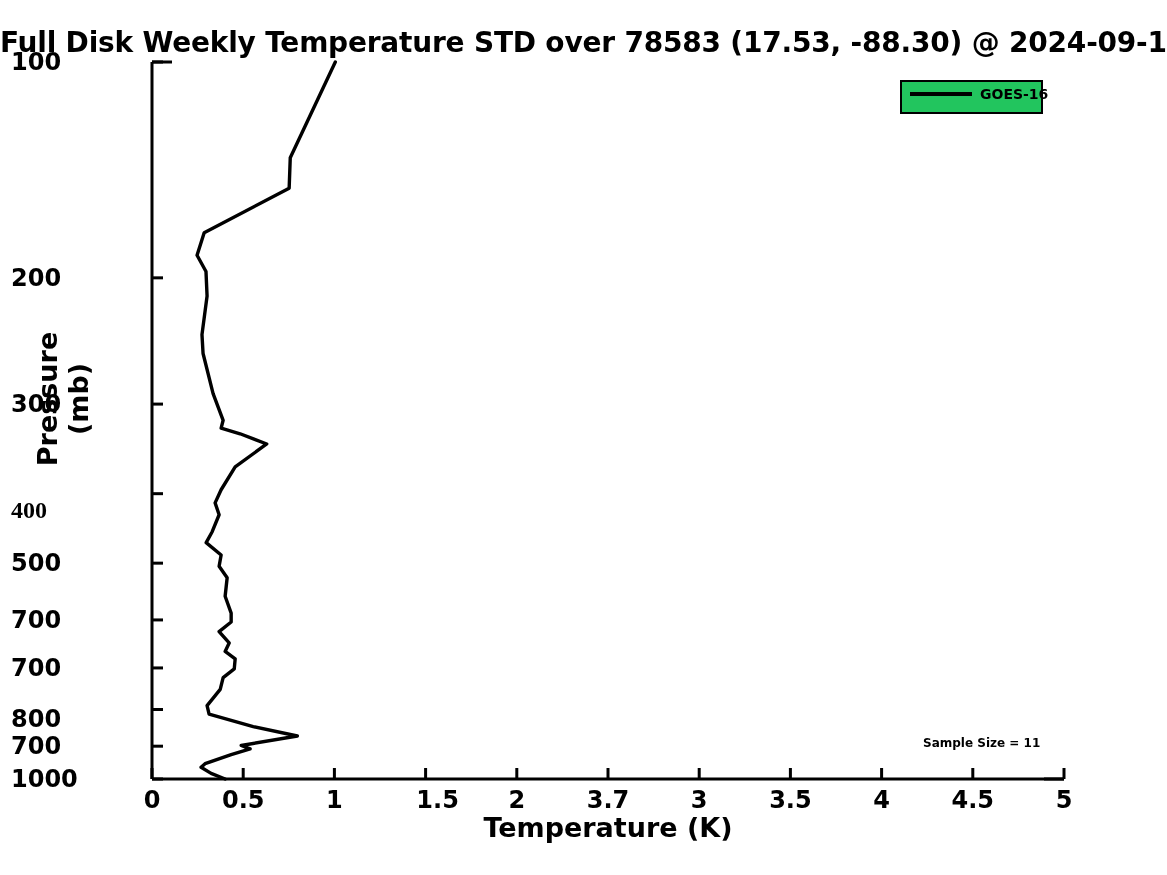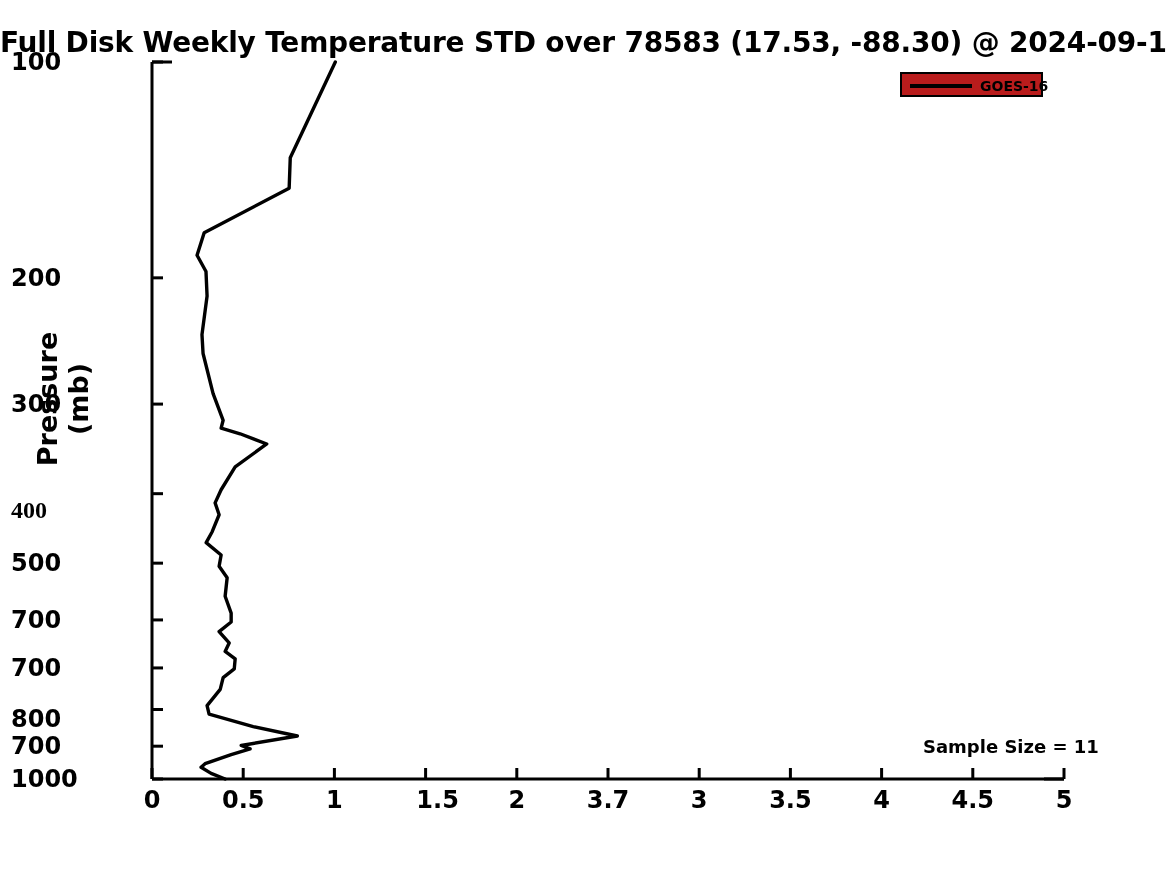--- a/index.html
+++ b/index.html
@@ -69,25 +69,25 @@
     font-weight: bold;
     color: #000000;
     text-align: left;
     transform: translateY(-50%);
     right: 1026px;
     width: 130px;
   }
   #legend-box {
     position: absolute;
     left: 900px;
-    top: 72px;
+    top: 80px;
     width: 143px;
-    height: 25px;
+    height: 34px;
     border: 2px solid #000000;
-    background: #b91c1c;
+    background: #22c55e;
     box-sizing: border-box;
   }
   #legend-line {
     position: absolute;
     left: 8px;
     top: 10px;
     width: 62px;
     height: 4px;
     background: #000000;
   }
@@ -97,21 +97,21 @@
     top: 4px;
     font-size: 14px;
     font-weight: bold;
     color: #000000;
     white-space: nowrap;
   }
   #sample-size {
     position: absolute;
     left: 923px;
     top: 736px;
-    font-size: 18px;
+    font-size: 12px;
     font-weight: bold;
     color: #000000;
     white-space: nowrap;
   }
 </style>
 </head>
 <body>
 
 <div id="figure">
 
@@ -172,20 +172,21 @@
       <div class="tick-label-y" style="top: 404.096px;">300</div>
       <div class="tick-label-y" style="top: 510px; font-family: Liberation Serif, serif;">400</div>
       <div class="tick-label-y" style="top: 563.161px;">500</div>
       <div class="tick-label-y" style="top: 619.934px;">700</div>
       <div class="tick-label-y" style="top: 667.935px;">700</div>
       <div class="tick-label-y" style="top: 675px; margin-top: 44px;">800</div>
       <div class="tick-label-y" style="top: 746.192px;">700</div>
       <div class="tick-label-y" style="top: 779px;">1000</div>
     </div>
 
+  <div id="xlabel">Temperature (K)</div>
 
   <div id="ylabel">Pressure (mb)</div>
 
   <div id="legend-box">
     <div id="legend-line" style="background: rgb(0, 0, 0);"></div>
     <div id="legend-label">GOES-16</div>
   </div>
 
   <div id="sample-size">Sample Size = 11</div>
 

